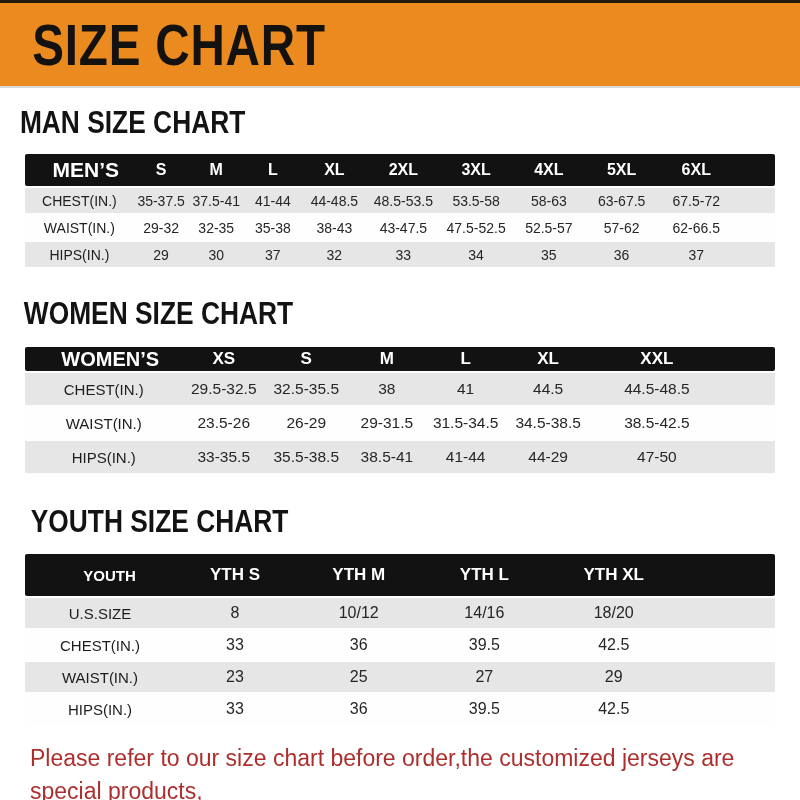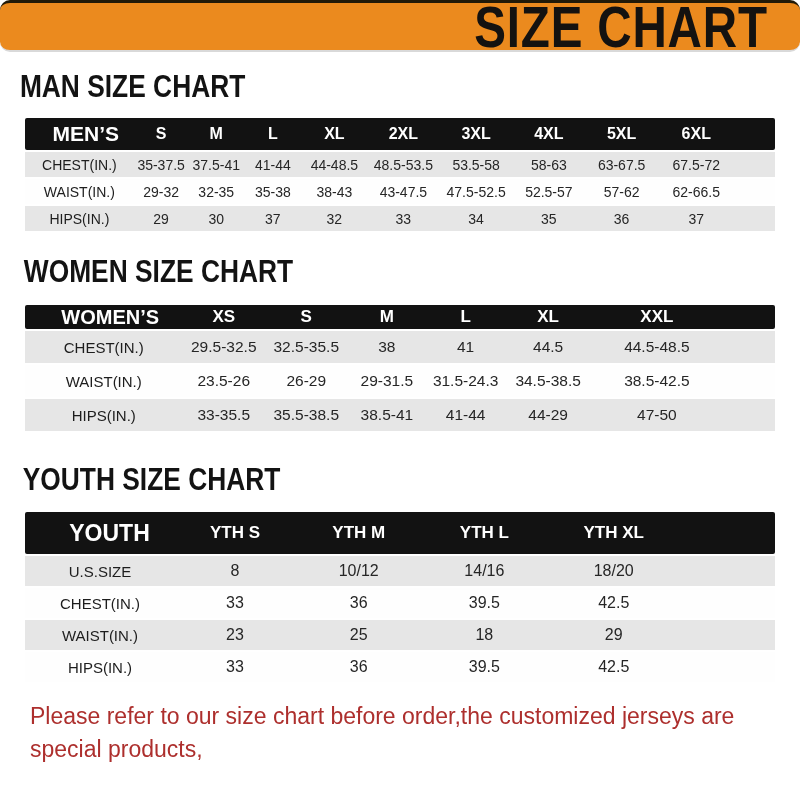--- a/index.html
+++ b/index.html
@@ -5,25 +5,25 @@
   * { margin: 0; padding: 0; box-sizing: border-box; }
   html, body {
     width: 800px; height: 800px;
     background: #ffffff;
     font-family: "Liberation Sans", sans-serif;
     overflow: hidden;
   }
 
   
   .banner {
-    height: 52px;
+    height: 88px;
     background: #EB8A1E;
     border-top: 3px solid #221a08;
     border-bottom: 2px solid #d9d9d9;
-    display: flex; align-items: center; justify-content: flex-end; border-radius: 10px;
+    display: flex; align-items: center; justify-content: flex-start;
   }
   .banner-title {
     font-size: 58px;
     font-weight: 800;
     color: #141210;
     letter-spacing: 1px;
     transform: scaleX(0.82);
     transform-origin: center;
     white-space: nowrap;
     line-height: 1;
@@ -37,22 +37,22 @@
   .section-heading span {
     display: inline-block;
     font-size: 31px;
     font-weight: 800;
     color: #131313;
     transform: scaleX(0.85);
     transform-origin: center;
     white-space: nowrap;
     line-height: 1.1;
   }
-  .section-heading.women { margin-top: 22px; }
-  .section-heading.youth { margin-top: 30px; }
+  .section-heading.women { margin-top: 28px; }
+  .section-heading.youth { margin-top: 30px; padding-left: 8px; }
 
   
   table.size-table {
     width: 750px;
     margin: 12px auto 0 auto;
     border-collapse: separate;
     border-spacing: 0 2px;
     table-layout: fixed;
   }
   table.size-table thead th {
@@ -85,21 +85,21 @@
 
   
   table.women { margin-top: 14px; }
   table.women thead th { height: 24px; font-size: 17px; }
   table.women thead th.tlabel { font-size: 20px; padding-left: 13px; }
   table.women td { height: 32px; font-size: 15.5px; }
 
   
   table.youth { margin-top: 13px; }
   table.youth thead th { height: 42px; font-size: 17px; }
-  table.youth thead th.tlabel { font-size: 23px; padding-left: 19px; }
+  table.youth thead th.tlabel { font-size: 15px; padding-left: 19px; }
   table.youth td { height: 30px; font-size: 16px; }
 
   
   .footer-note {
     margin: 16px 20px 0 30px;
     color: #AD2F2D;
     font-size: 23px;
     line-height: 33px;
     font-weight: 400;
   }
@@ -221,21 +221,21 @@
         <td>41</td>
         <td>44.5</td>
         <td>44.5-48.5</td>
         <td></td>
       </tr>
       <tr>
         <td class="rlabel">WAIST(IN.)</td>
         <td>23.5-26</td>
         <td>26-29</td>
         <td>29-31.5</td>
-        <td>31.5-24.3</td>
+        <td>31.5-34.5</td>
         <td>34.5-38.5</td>
         <td>38.5-42.5</td>
         <td></td>
       </tr>
       <tr>
         <td class="rlabel">HIPS(IN.)</td>
         <td>33-35.5</td>
         <td>35.5-38.5</td>
         <td>38.5-41</td>
         <td>41-44</td>
@@ -282,21 +282,21 @@
         <td>33</td>
         <td>36</td>
         <td>39.5</td>
         <td>42.5</td>
         <td></td>
       </tr>
       <tr>
         <td class="rlabel">WAIST(IN.)</td>
         <td>23</td>
         <td>25</td>
-        <td>18</td>
+        <td>27</td>
         <td>29</td>
         <td></td>
       </tr>
       <tr>
         <td class="rlabel">HIPS(IN.)</td>
         <td>33</td>
         <td>36</td>
         <td>39.5</td>
         <td>42.5</td>
         <td></td>

